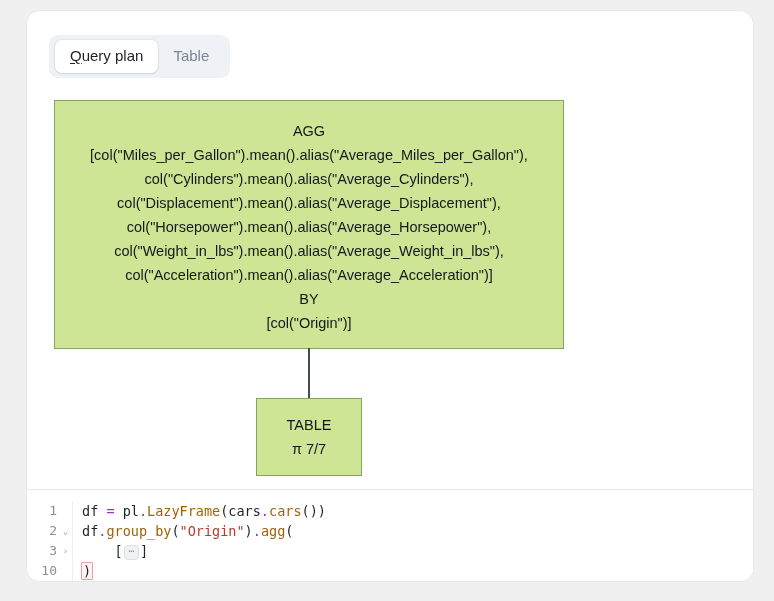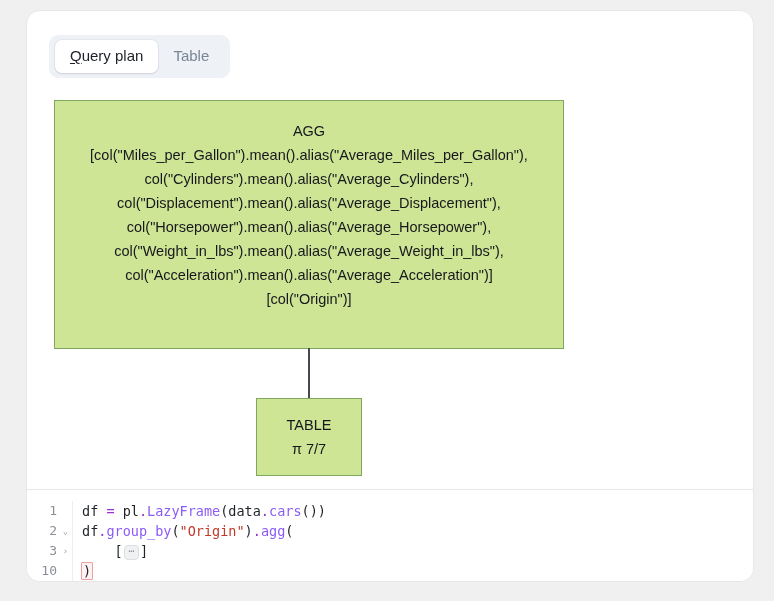--- a/index.html
+++ b/index.html
@@ -174,21 +174,21 @@
     margin-right: 9px;
   }
   .code-text {
     white-space: pre;
     color: #1f2328;
     flex: 1 1 auto;
   }
 
   .tok-op    { color: #9a2fd0; }
   .tok-dot   { color: #9a2fd0; }
-  .tok-fn    { color: #8b5cf6; }
+  .tok-fn    { color: #a16207; }
   .tok-str   { color: #c0392b; }
   .tok-plain { color: #1f2328; }
 
   .bracket-match {
     border: 1px solid #e8a0a0;
     background: #fdf1f1;
     padding: 0 1px;
     margin: 0 -1px;
     border-radius: 1px;
   }
@@ -220,40 +220,41 @@
   <div id="plan-canvas">
 
     <div class="plan-node" id="node-agg">
       <div class="node-line">AGG</div>
       <div class="node-line">[col("Miles_per_Gallon").mean().alias("Average_Miles_per_Gallon"),</div>
       <div class="node-line">col("Cylinders").mean().alias("Average_Cylinders"),</div>
       <div class="node-line">col("Displacement").mean().alias("Average_Displacement"),</div>
       <div class="node-line">col("Horsepower").mean().alias("Average_Horsepower"),</div>
       <div class="node-line">col("Weight_in_lbs").mean().alias("Average_Weight_in_lbs"),</div>
       <div class="node-line">col("Acceleration").mean().alias("Average_Acceleration")]</div>
+      <div class="node-line">BY</div>
       <div class="node-line">[col("Origin")]</div>
     </div>
 
     <div id="connector"></div>
 
     <div class="plan-node" id="node-table">
       <div class="node-line">TABLE</div>
       <div class="node-line">π 7/7</div>
     </div>
 
   </div>
 
   <div id="editor-divider"></div>
 
   <div id="code-editor">
       <div class="code-row">
         <div class="gutter-num">1</div>
         <div class="gutter-fold"></div>
         <div class="gutter-rule"></div>
-        <div class="code-text"><span class="tok-plain">df </span><span class="tok-op">=</span><span class="tok-plain"> pl</span><span class="tok-dot">.</span><span class="tok-fn">LazyFrame</span><span class="tok-plain">(data</span><span class="tok-dot">.</span><span class="tok-fn">cars</span><span class="tok-plain">())</span></div>
+        <div class="code-text"><span class="tok-plain">df </span><span class="tok-op">=</span><span class="tok-plain"> pl</span><span class="tok-dot">.</span><span class="tok-fn">LazyFrame</span><span class="tok-plain">(cars</span><span class="tok-dot">.</span><span class="tok-fn">cars</span><span class="tok-plain">())</span></div>
       </div>
       <div class="code-row">
         <div class="gutter-num">2</div>
         <div class="gutter-fold">⌄</div>
         <div class="gutter-rule"></div>
         <div class="code-text"><span class="tok-plain">df</span><span class="tok-dot">.</span><span class="tok-fn">group_by</span><span class="tok-plain">(</span><span class="tok-str">"Origin"</span><span class="tok-plain">)</span><span class="tok-dot">.</span><span class="tok-fn">agg</span><span class="tok-plain">(</span></div>
       </div>
       <div class="code-row">
         <div class="gutter-num">3</div>
         <div class="gutter-fold">›</div>

